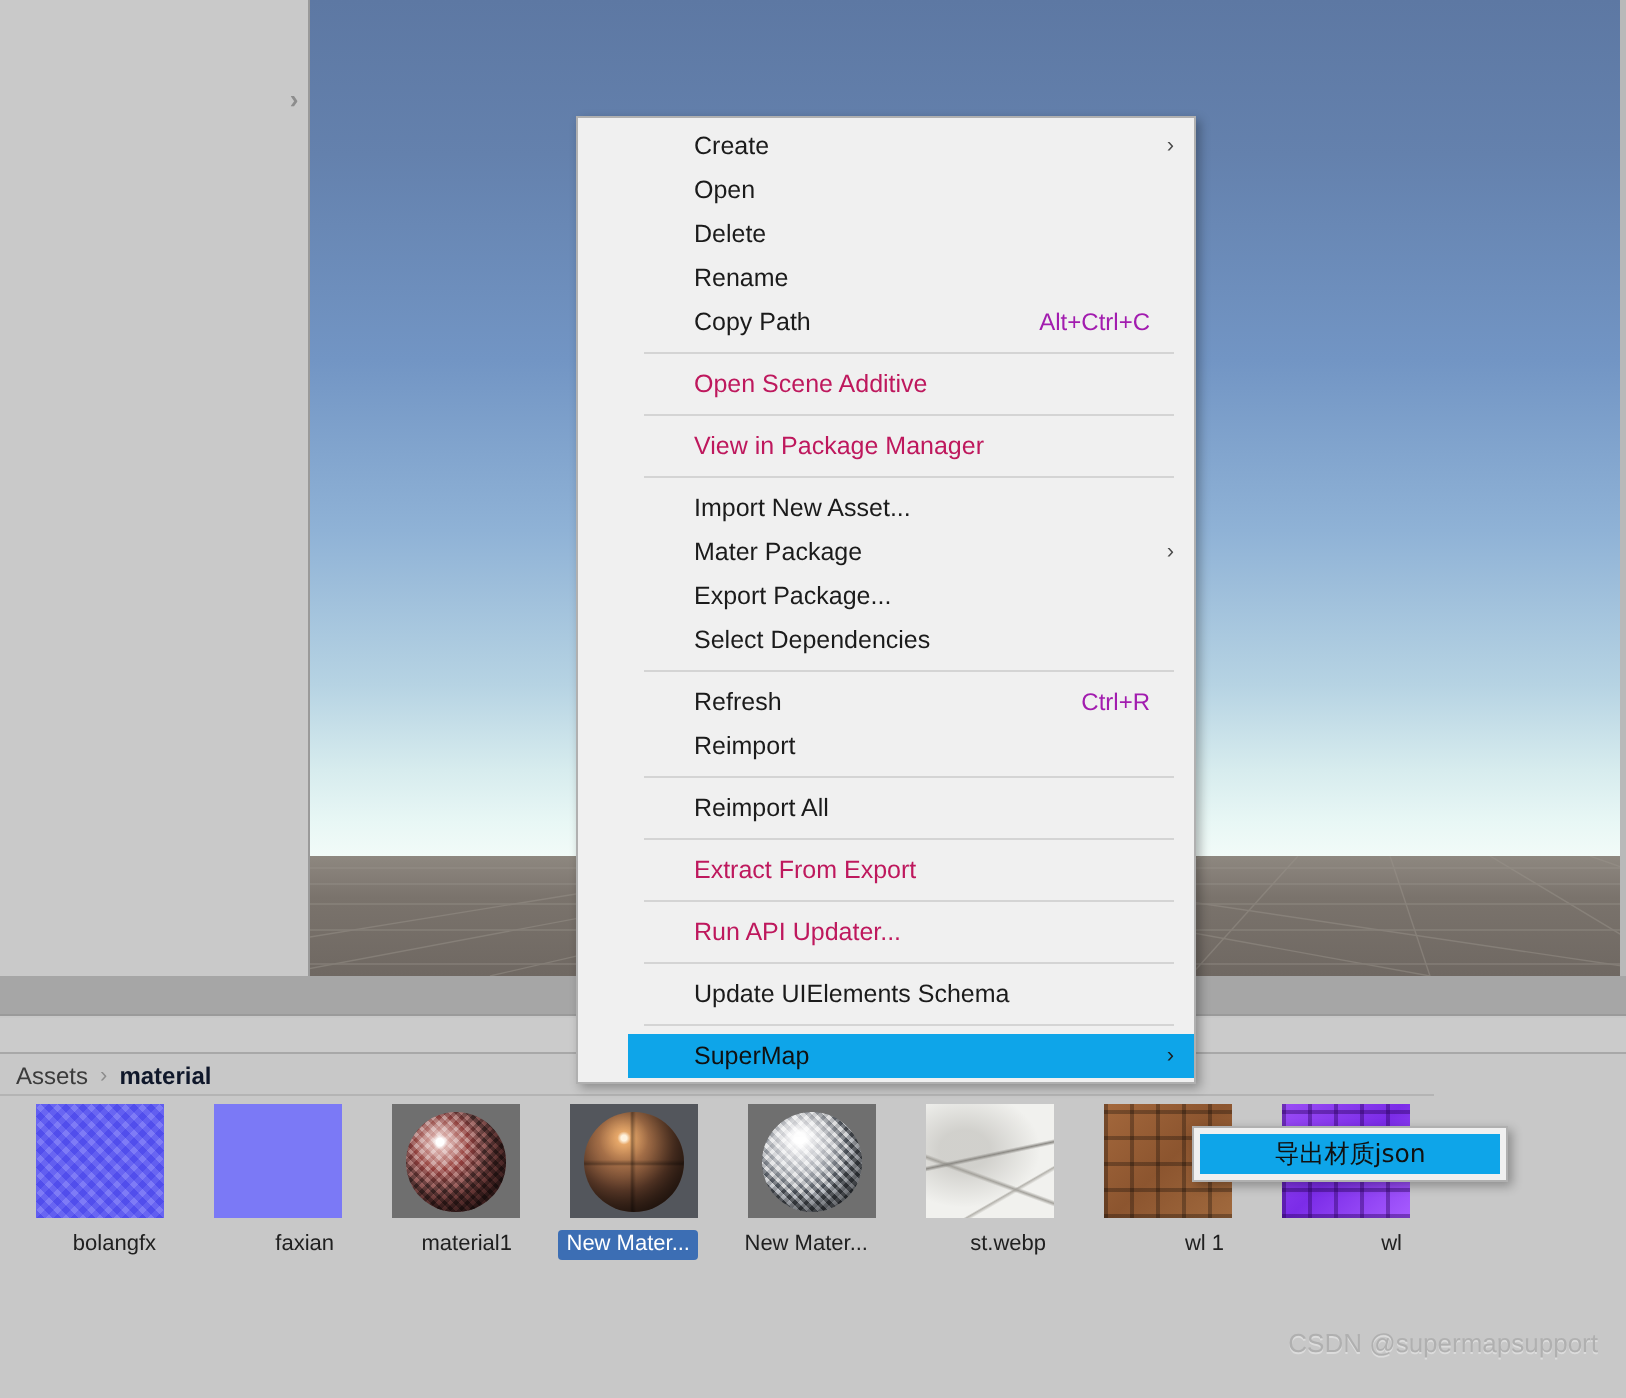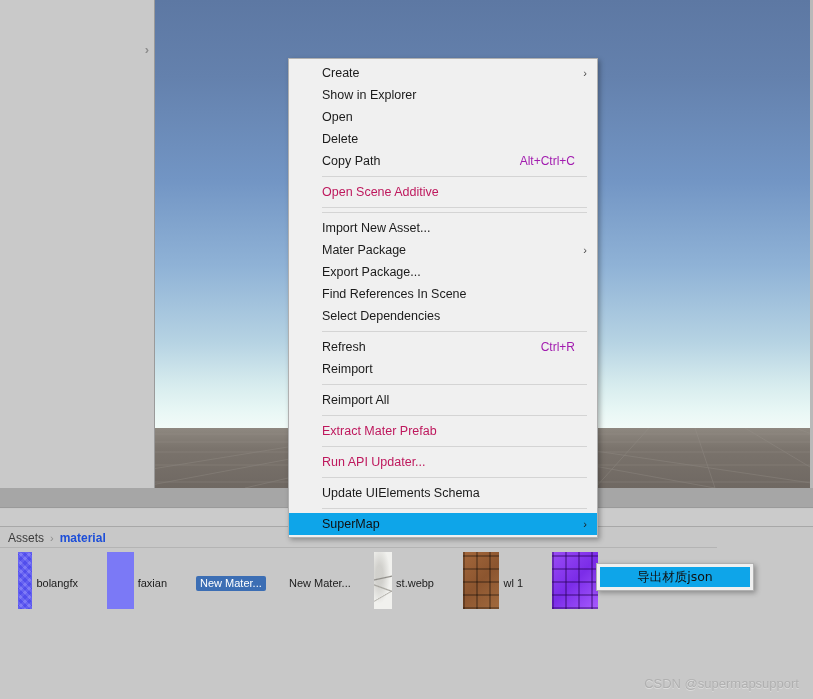--- a/index.html
+++ b/index.html
@@ -124,39 +124,39 @@
     font-size: 12px;
     color: #3b3b3b;
   }
   .bc-sep {
     font-size: 11px;
     color: #8d8d8d;
     margin: 0 6px;
   }
   .bc-leaf {
     font-size: 12px;
-    color: #1d4ed8;
+    color: #0f172a;
     font-weight: bold;
   }
 
   .asset-grid {
     position: absolute;
     left: 0; top: 43px;
     width: 813px;
     height: 110px;
     display: flex;
     align-items: flex-start;
     padding-left: 18px;
     gap: 25px;
   }
   .asset-item {
     width: 64px;
     display: flex;
-    flex-direction: row;
-    align-items: center;
+    flex-direction: column;
+    align-items: flex-end;
   }
   .asset-thumb {
     width: 64px;
     height: 57px;
     background: #6f6f6f;
     position: relative;
     overflow: hidden;
   }
   .asset-label {
     margin-top: 6px;
@@ -270,20 +270,21 @@
   .menu-item {
     position: relative;
     height: 22px;
     line-height: 22px;
     padding: 0 10px 0 33px;
     font-size: 12.5px;
     color: #1b1b1b;
     white-space: nowrap;
     display: flex;
     align-items: flex-end;
+    margin-left: 25px;
   }
   .menu-item .mi-label { flex: 0 0 auto; }
   .menu-item .mi-shortcut {
     margin-left: auto;
     font-size: 12px;
     color: #a21caf;
     padding-right: 12px;
   }
   .menu-item .mi-arrow {
     position: absolute;
@@ -324,21 +325,21 @@
     text-align: center;
     font-size: 12.5px;
     color: #111111;
     font-family: "DejaVu Sans", "Liberation Sans", sans-serif;
   }
 
   
   .watermark {
     position: absolute;
     right: 14px;
-    bottom: 8px;
+    bottom: 20px;
     font-size: 13px;
     color: #b0b0b0;
     text-shadow: 0 1px 0 #dcdcdc;
     z-index: 60;
   }
 </style>
 </head>
 <body>
 
 <div id="app">
@@ -389,20 +390,26 @@
 
     <div class="asset-grid" id="asset-grid">
         <div class="asset-item">
           <div class="asset-thumb t-bolangfx"></div>
           <div class="asset-label">bolangfx</div>
         </div>
         <div class="asset-item">
           <div class="asset-thumb t-faxian"></div>
           <div class="asset-label">faxian</div>
         </div>
+        <div class="asset-item">
+          <div class="asset-thumb t-material1">
+            <div class="sphere"></div>
+          </div>
+          <div class="asset-label">material1</div>
+        </div>
         <div class="asset-item selected">
           <div class="asset-thumb t-newmat1">
             <div class="sphere"></div>
           </div>
           <div class="asset-label">New Mater...</div>
         </div>
         <div class="asset-item">
           <div class="asset-thumb t-newmat2">
             <div class="sphere"></div>
           </div>
@@ -422,69 +429,69 @@
         </div>
       </div>
   </div>
 
   <div class="context-menu" id="context-menu">
       <div class="menu-item">
         <span class="mi-label">Create</span>
         <span class="mi-arrow">›</span>
       </div>
       <div class="menu-item">
-        <span class="mi-label">Show in Explorer</span>
-      </div>
-      <div class="menu-item">
         <span class="mi-label">Open</span>
       </div>
       <div class="menu-item">
         <span class="mi-label">Delete</span>
+      </div>
+      <div class="menu-item">
+        <span class="mi-label">Rename</span>
       </div>
       <div class="menu-item">
         <span class="mi-label">Copy Path</span>
         <span class="mi-shortcut">Alt+Ctrl+C</span>
       </div>
       <div class="menu-sep"></div>
       <div class="menu-item disabled">
         <span class="mi-label">Open Scene Additive</span>
       </div>
       <div class="menu-sep"></div>
+      <div class="menu-item disabled">
+        <span class="mi-label">View in Package Manager</span>
+      </div>
       <div class="menu-sep"></div>
       <div class="menu-item">
         <span class="mi-label">Import New Asset...</span>
       </div>
       <div class="menu-item">
         <span class="mi-label">Mater Package</span>
         <span class="mi-arrow">›</span>
       </div>
       <div class="menu-item">
         <span class="mi-label">Export Package...</span>
       </div>
       <div class="menu-item">
-        <span class="mi-label">Find References In Scene</span>
-      </div>
-      <div class="menu-item">
         <span class="mi-label">Select Dependencies</span>
       </div>
       <div class="menu-sep"></div>
       <div class="menu-item">
         <span class="mi-label">Refresh</span>
         <span class="mi-shortcut">Ctrl+R</span>
       </div>
       <div class="menu-item">
         <span class="mi-label">Reimport</span>
       </div>
       <div class="menu-sep"></div>
       <div class="menu-item">
         <span class="mi-label">Reimport All</span>
       </div>
       <div class="menu-sep"></div>
       <div class="menu-item disabled">
-        <span class="mi-label">Extract Mater Prefab</span>
+        <span class="mi-label">Extract From Export</span>
       </div>
       <div class="menu-sep"></div>
       <div class="menu-item disabled">
         <span class="mi-label">Run API Updater...</span>
       </div>
       <div class="menu-sep"></div>
       <div class="menu-item">
         <span class="mi-label">Update UIElements Schema</span>
       </div>
       <div class="menu-sep"></div>

